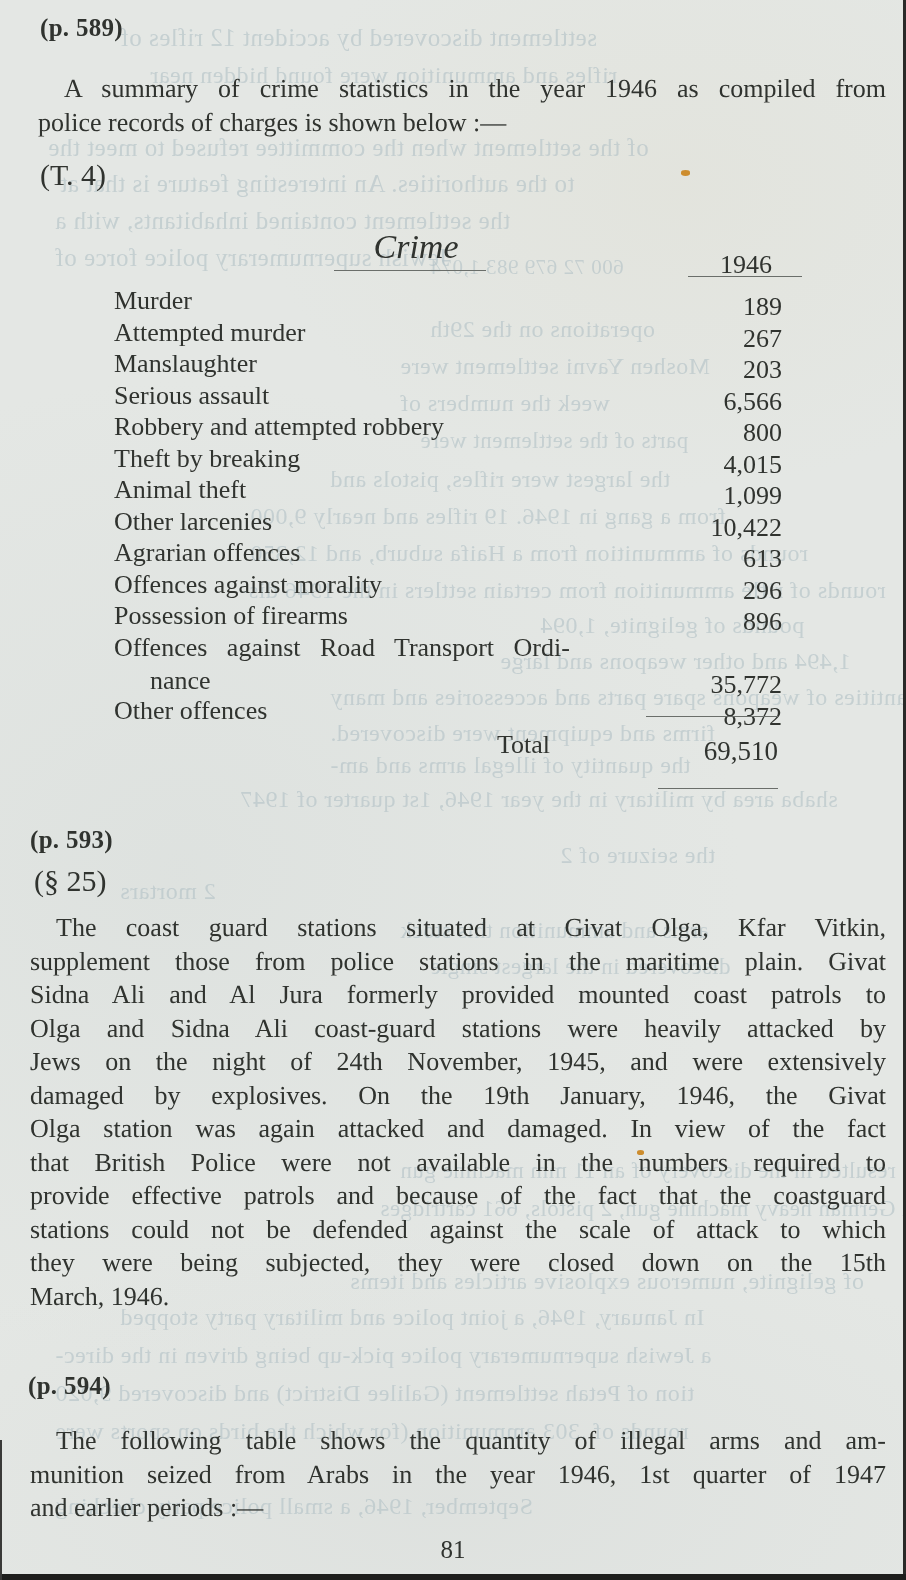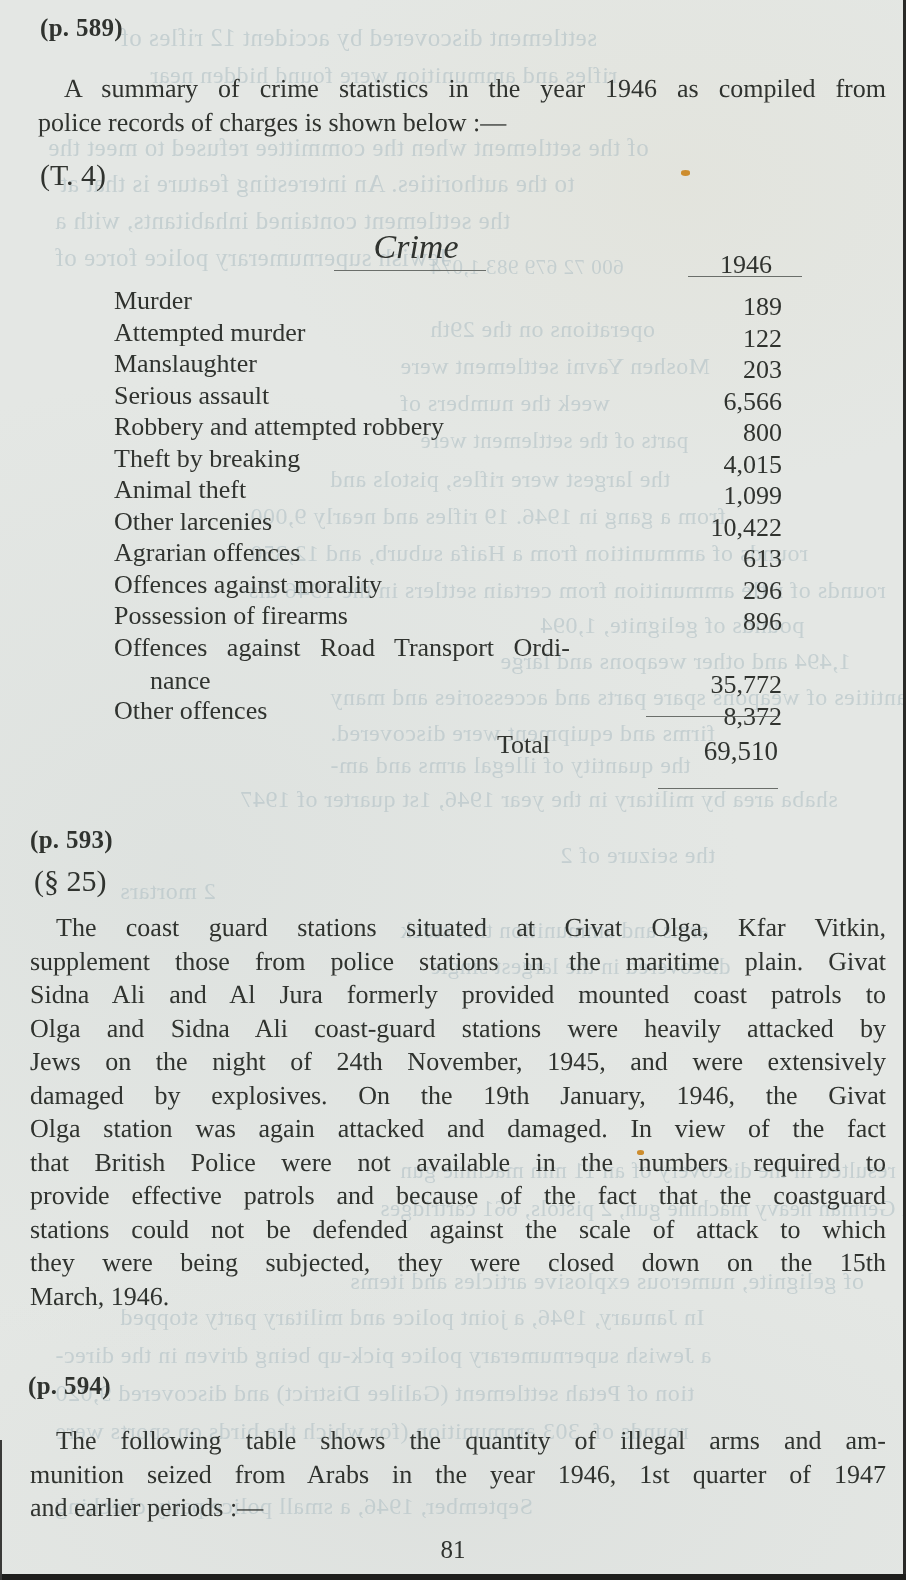--- a/index.html
+++ b/index.html
@@ -121,21 +121,21 @@
     <div class="rule rule-crime"></div>
     <div class="rule rule-year"></div>
 
     <div class="tbl-rows" id="crime-rows">
         <div class="trow">
           <span class="tlabel">Murder</span>
           <span class="tvalue">189</span>
         </div>
         <div class="trow">
           <span class="tlabel">Attempted murder</span>
-          <span class="tvalue">122</span>
+          <span class="tvalue">267</span>
         </div>
         <div class="trow">
           <span class="tlabel">Manslaughter</span>
           <span class="tvalue">203</span>
         </div>
         <div class="trow">
           <span class="tlabel">Serious assault</span>
           <span class="tvalue">6,566</span>
         </div>
         <div class="trow">

